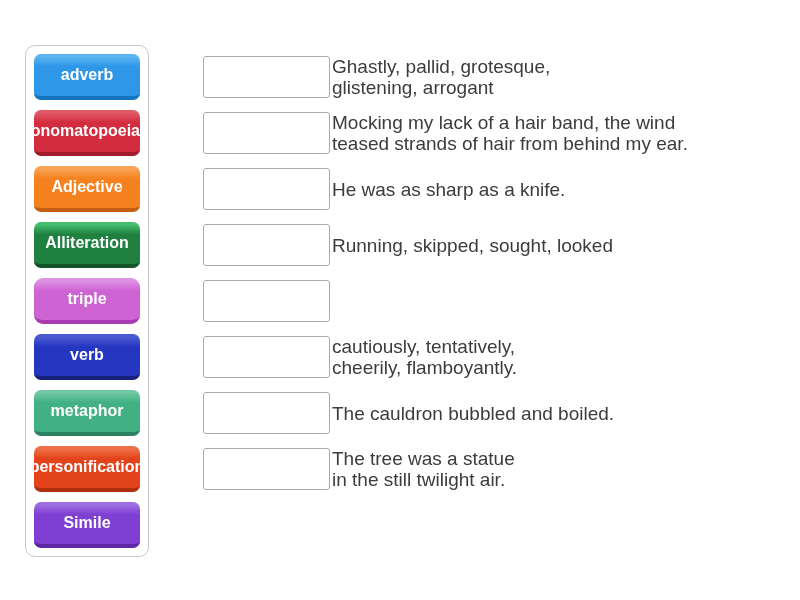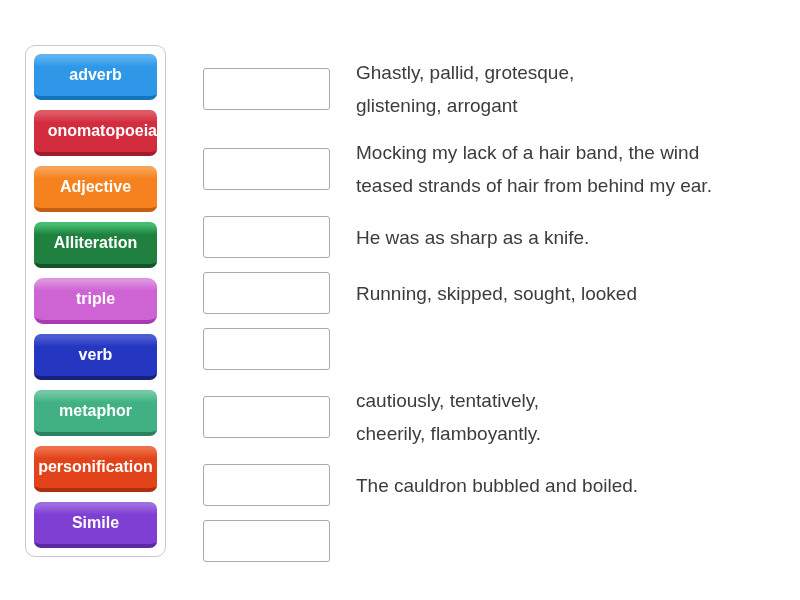--- a/index.html
+++ b/index.html
@@ -6,21 +6,21 @@
   html, body {
     width: 800px; height: 600px;
     background: #ffffff;
     font-family: "Liberation Sans", "DejaVu Sans", sans-serif;
     position: relative;
     overflow: hidden;
   }
   .panel {
     position: absolute;
     left: 25px; top: 45px;
-    width: 141px;
+    width: 124px;
     padding: 8px;
     display: flex;
     flex-direction: column;
     gap: 10px;
     background: #ffffff;
     border: 1px solid #c9c9c9;
     border-radius: 10px;
   }
   .tile {
     height: 46px;
@@ -48,23 +48,23 @@
   }
   .dropbox {
     width: 127px;
     height: 42px;
     flex: 0 0 127px;
     background: #ffffff;
     border: 1px solid #aaaaaa;
     border-radius: 3px;
   }
   .clue {
-    margin-left: 26px;
+    margin-left: 2px;
     font-size: 19px;
-    line-height: 33px;
+    line-height: 21px;
     color: #3c3c3c;
     white-space: pre-line;
   }
 </style>
 </head>
 <body>
 
 <div class="panel">
   <div class="tile" style="background: linear-gradient(rgb(93, 180, 241) 0%, rgb(93, 180, 241) 7%, rgb(46, 151, 232) 30%); border-bottom: 4px solid rgb(20, 116, 189);">
       <span>adverb</span>
@@ -121,14 +121,16 @@
     <div class="dropbox"></div>
     <div class="clue">cautiously, tentatively,
 cheerily, flamboyantly.</div>
   </div>
   <div class="row">
     <div class="dropbox"></div>
     <div class="clue">The cauldron bubbled and boiled.</div>
   </div>
   <div class="row">
     <div class="dropbox"></div>
+    <div class="clue">The tree was a statue
+in the still twilight air.</div>
   </div>
 </div>
 
 </body></html>

